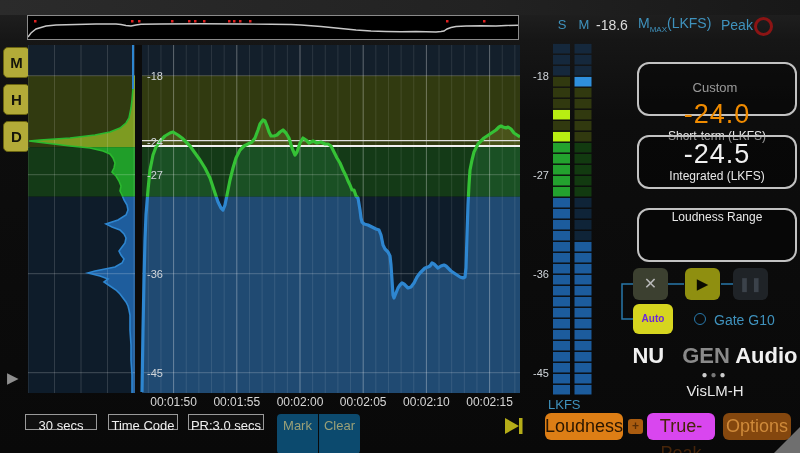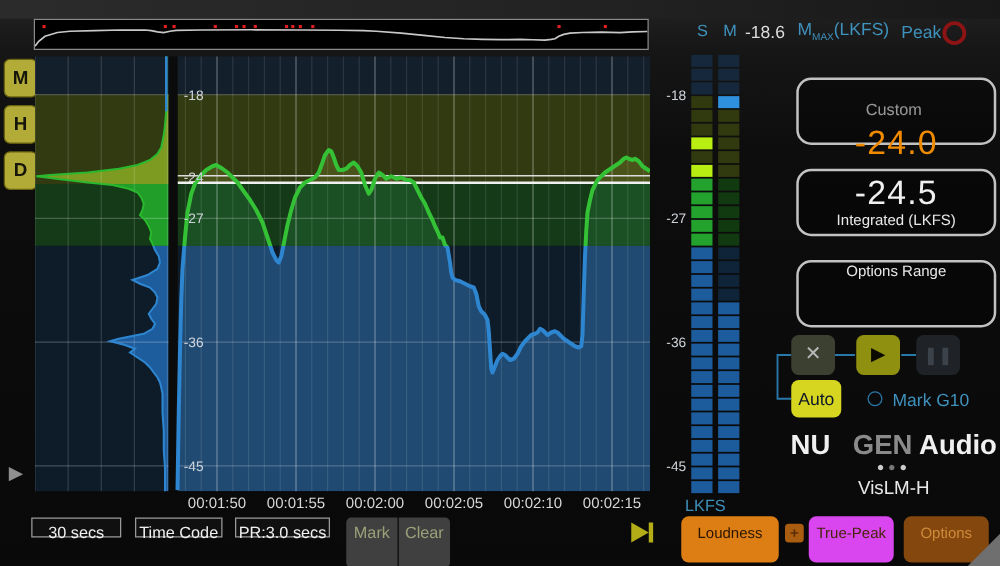--- a/index.html
+++ b/index.html
@@ -17,22 +17,22 @@
   #main-chart{left:28px;top:45px;width:492px;height:365px;}
   
   .blue-t{color:#3f92bd;text-align:right;}
   .readout{left:637px;width:156px;height:50px;border:2px solid #c2c2c2;border-radius:12px;
            background:rgba(0,0,0,0.35);text-align:center;}
   .readout .val{font-size:27px;line-height:30px;margin-top:2px;color:#f0f0f0;letter-spacing:1px;}
   .readout .lbl{font-size:12px;color:#e8e8e8;line-height:14px;}
   .tbtn{width:35px;height:32px;border-radius:6px;text-align:center;line-height:32px;cursor:pointer;}
   .bb{position:absolute;box-sizing:border-box;font-size:13px;text-align:center;cursor:pointer;}
   .frame-btn{background:#101010;border:1px solid #9a9a9a;color:#f0f0f0;height:16px;line-height:22px;}
-  .olive-btn{background:#404040;border-radius:4px;color:#9aa078;height:40px;line-height:24px;}
-  .orange-btn{border-radius:6px;height:37px;line-height:27px;font-size:12px;}
+  .olive-btn{background:#0c4a6e;border-radius:4px;color:#9aa078;height:40px;line-height:24px;}
+  .orange-btn{border-radius:6px;height:27px;line-height:27px;font-size:18px;}
   #resize-grip{right:0;bottom:0;width:0;height:0;border-style:solid;border-width:0 0 26px 26px;
                border-color:transparent transparent #6f6f6f transparent;}
   svg{display:block;}
 </style>
 </head>
 <body>
 
 <div id="top-bar" class="abs"></div>
 
 <div id="overview" class="abs">
@@ -244,39 +244,40 @@
 <div class="abs blue-t" style="left:638px;top:15px;font-size:14px;">
   <span>M</span><span style="font-size:8px;vertical-align:-4px;">MAX</span><span>(LKFS)</span>
 </div>
 <div class="abs blue-t" style="left:721px;top:17px;font-size:14px;">Peak</div>
 <div class="abs" style="left:754px;top:17px;width:13px;height:13px;border:3px solid #8c1414;border-radius:50%;"></div>
 
 <div class="abs" style="left:637px;top:40px;width:156px;text-align:center;font-size:13px;color:#e8e8e8;margin-top:40px;">Custom</div>
 
 <div class="abs readout" style="top:62px;">
   <div class="val" id="st-val" style="color: rgb(240, 139, 0); margin-top: 35px;">-24.0</div>
+  <div class="lbl">Short-term (LKFS)</div>
 </div>
 <div class="abs readout" style="top:135px;">
   <div class="val">-24.5</div>
   <div class="lbl">Integrated (LKFS)</div>
 </div>
 <div class="abs readout" style="top:208px;">
-  <div class="lbl">Options Range</div>
+  <div class="lbl">Loudness Range</div>
 </div>
 
 <svg class="abs" style="left:618px;top:266px;" width="160" height="70">
   <path d="M15,18 L4,18 L4,53 L15,53" fill="none" stroke="#2878aa" stroke-width="1.5"></path>
   <path d="M50,18 L66,18 M103,18 L115,18" fill="none" stroke="#2878aa" stroke-width="1.5"></path>
 </svg>
 <div class="abs tbtn" style="left:633px;top:268px;background:#3c4030;color:#b8b8b8;font-size:16px;font-weight:bold;"><span>✕</span></div>
 <div class="abs tbtn" style="left:685px;top:268px;background:#8f8f10;color:#0a0a00;font-size:15px;"><span>▶</span></div>
 <div class="abs tbtn" style="left:733px;top:268px;background:#1f2327;color:#3b424a;font-size:14px;font-weight:bold;"><span>❚❚</span></div>
-<div class="abs" style="left:633px;top:304px;width:40px;height:30px;background:#d6d51f;border-radius:6px;color:#0f172a;font-size:14px;text-align:center;line-height:30px;cursor:pointer;">Auto</div>
+<div class="abs" style="left:633px;top:304px;width:40px;height:30px;background:#d6d51f;border-radius:6px;color:#6d28d9;font-size:10px;text-align:center;line-height:30px;cursor:pointer;font-weight:bold;">Auto</div>
 <div class="abs" style="left:694px;top:313px;width:10px;height:10px;border:1.5px solid #2878aa;border-radius:50%;"></div>
-<div class="abs blue-t" style="left:714px;top:312px;font-size:14px;">Mark G10</div>
+<div class="abs blue-t" style="left:714px;top:312px;font-size:14px;">Gate G10</div>
 
 <div class="abs" style="left:627px;top:343px;width:176px;text-align:center;font-size:22px;font-weight:bold;color:#f0f0f0;">
   <span>NU</span><span style="color:#8a8a8a;margin-left:18px;">GEN</span><span> Audio</span>
 </div>
 <div class="abs" style="left:627px;top:369px;width:176px;text-align:center;color:#cccccc;font-size:10px;letter-spacing:3px;">●<span style="color:#777;">●</span>●</div>
 <div class="abs" style="left:627px;top:382px;width:176px;text-align:center;font-size:15px;color:#e8e8e8;">VisLM-H</div>
 
 <div class="bb frame-btn" style="left:25px;top:414px;width:72px;">30 secs</div>
 <div class="bb frame-btn" style="left:108px;top:414px;width:70px;">Time Code</div>
 <div class="bb frame-btn" style="left:188px;top:414px;width:76px;">PR:3.0 secs</div>

